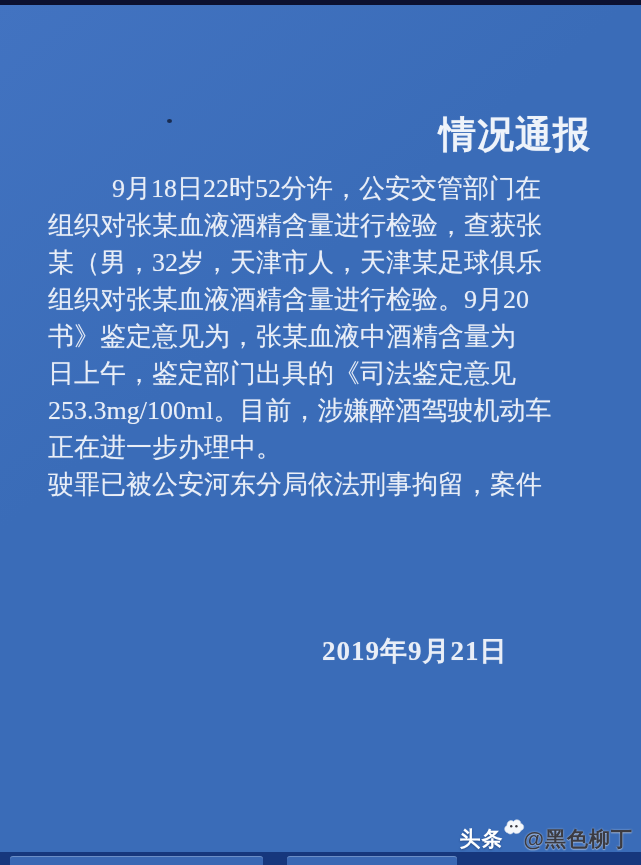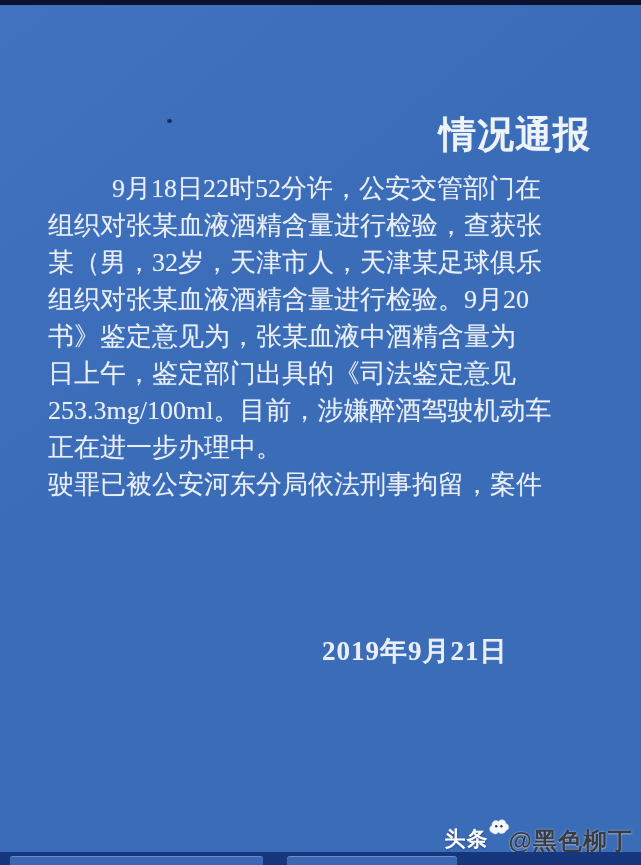--- a/index.html
+++ b/index.html
@@ -58,21 +58,21 @@
   }
   .wm-brand{
     color:#ffffff;font-size:21px;font-weight:bold;letter-spacing:1px;
     text-shadow:0 1px 2px rgba(20,40,80,.45);
   }
   .wm-logo{
     width:22px;height:20px;display:inline-block;
     margin:-8px -3px 0 -3px;position:relative;z-index:2;
   }
   .wm-handle{
-    color:var(--watermark-handle);font-size:24px;font-weight:bold;letter-spacing:1px;
+    color:var(--watermark-handle);font-size:21px;font-weight:bold;letter-spacing:1px;
     text-shadow:0 0 2px rgba(255,255,255,.55), 0 1px 1px rgba(255,255,255,.35);
   }
   .bottom-bar{
     position:absolute;bottom:0;left:0;right:0;height:13px;
     background:var(--bottom-bar);
   }
   .bottom-chip{
     position:absolute;bottom:0;height:9px;
     background:var(--bottom-chip);
     border-radius:3px 3px 0 0;

